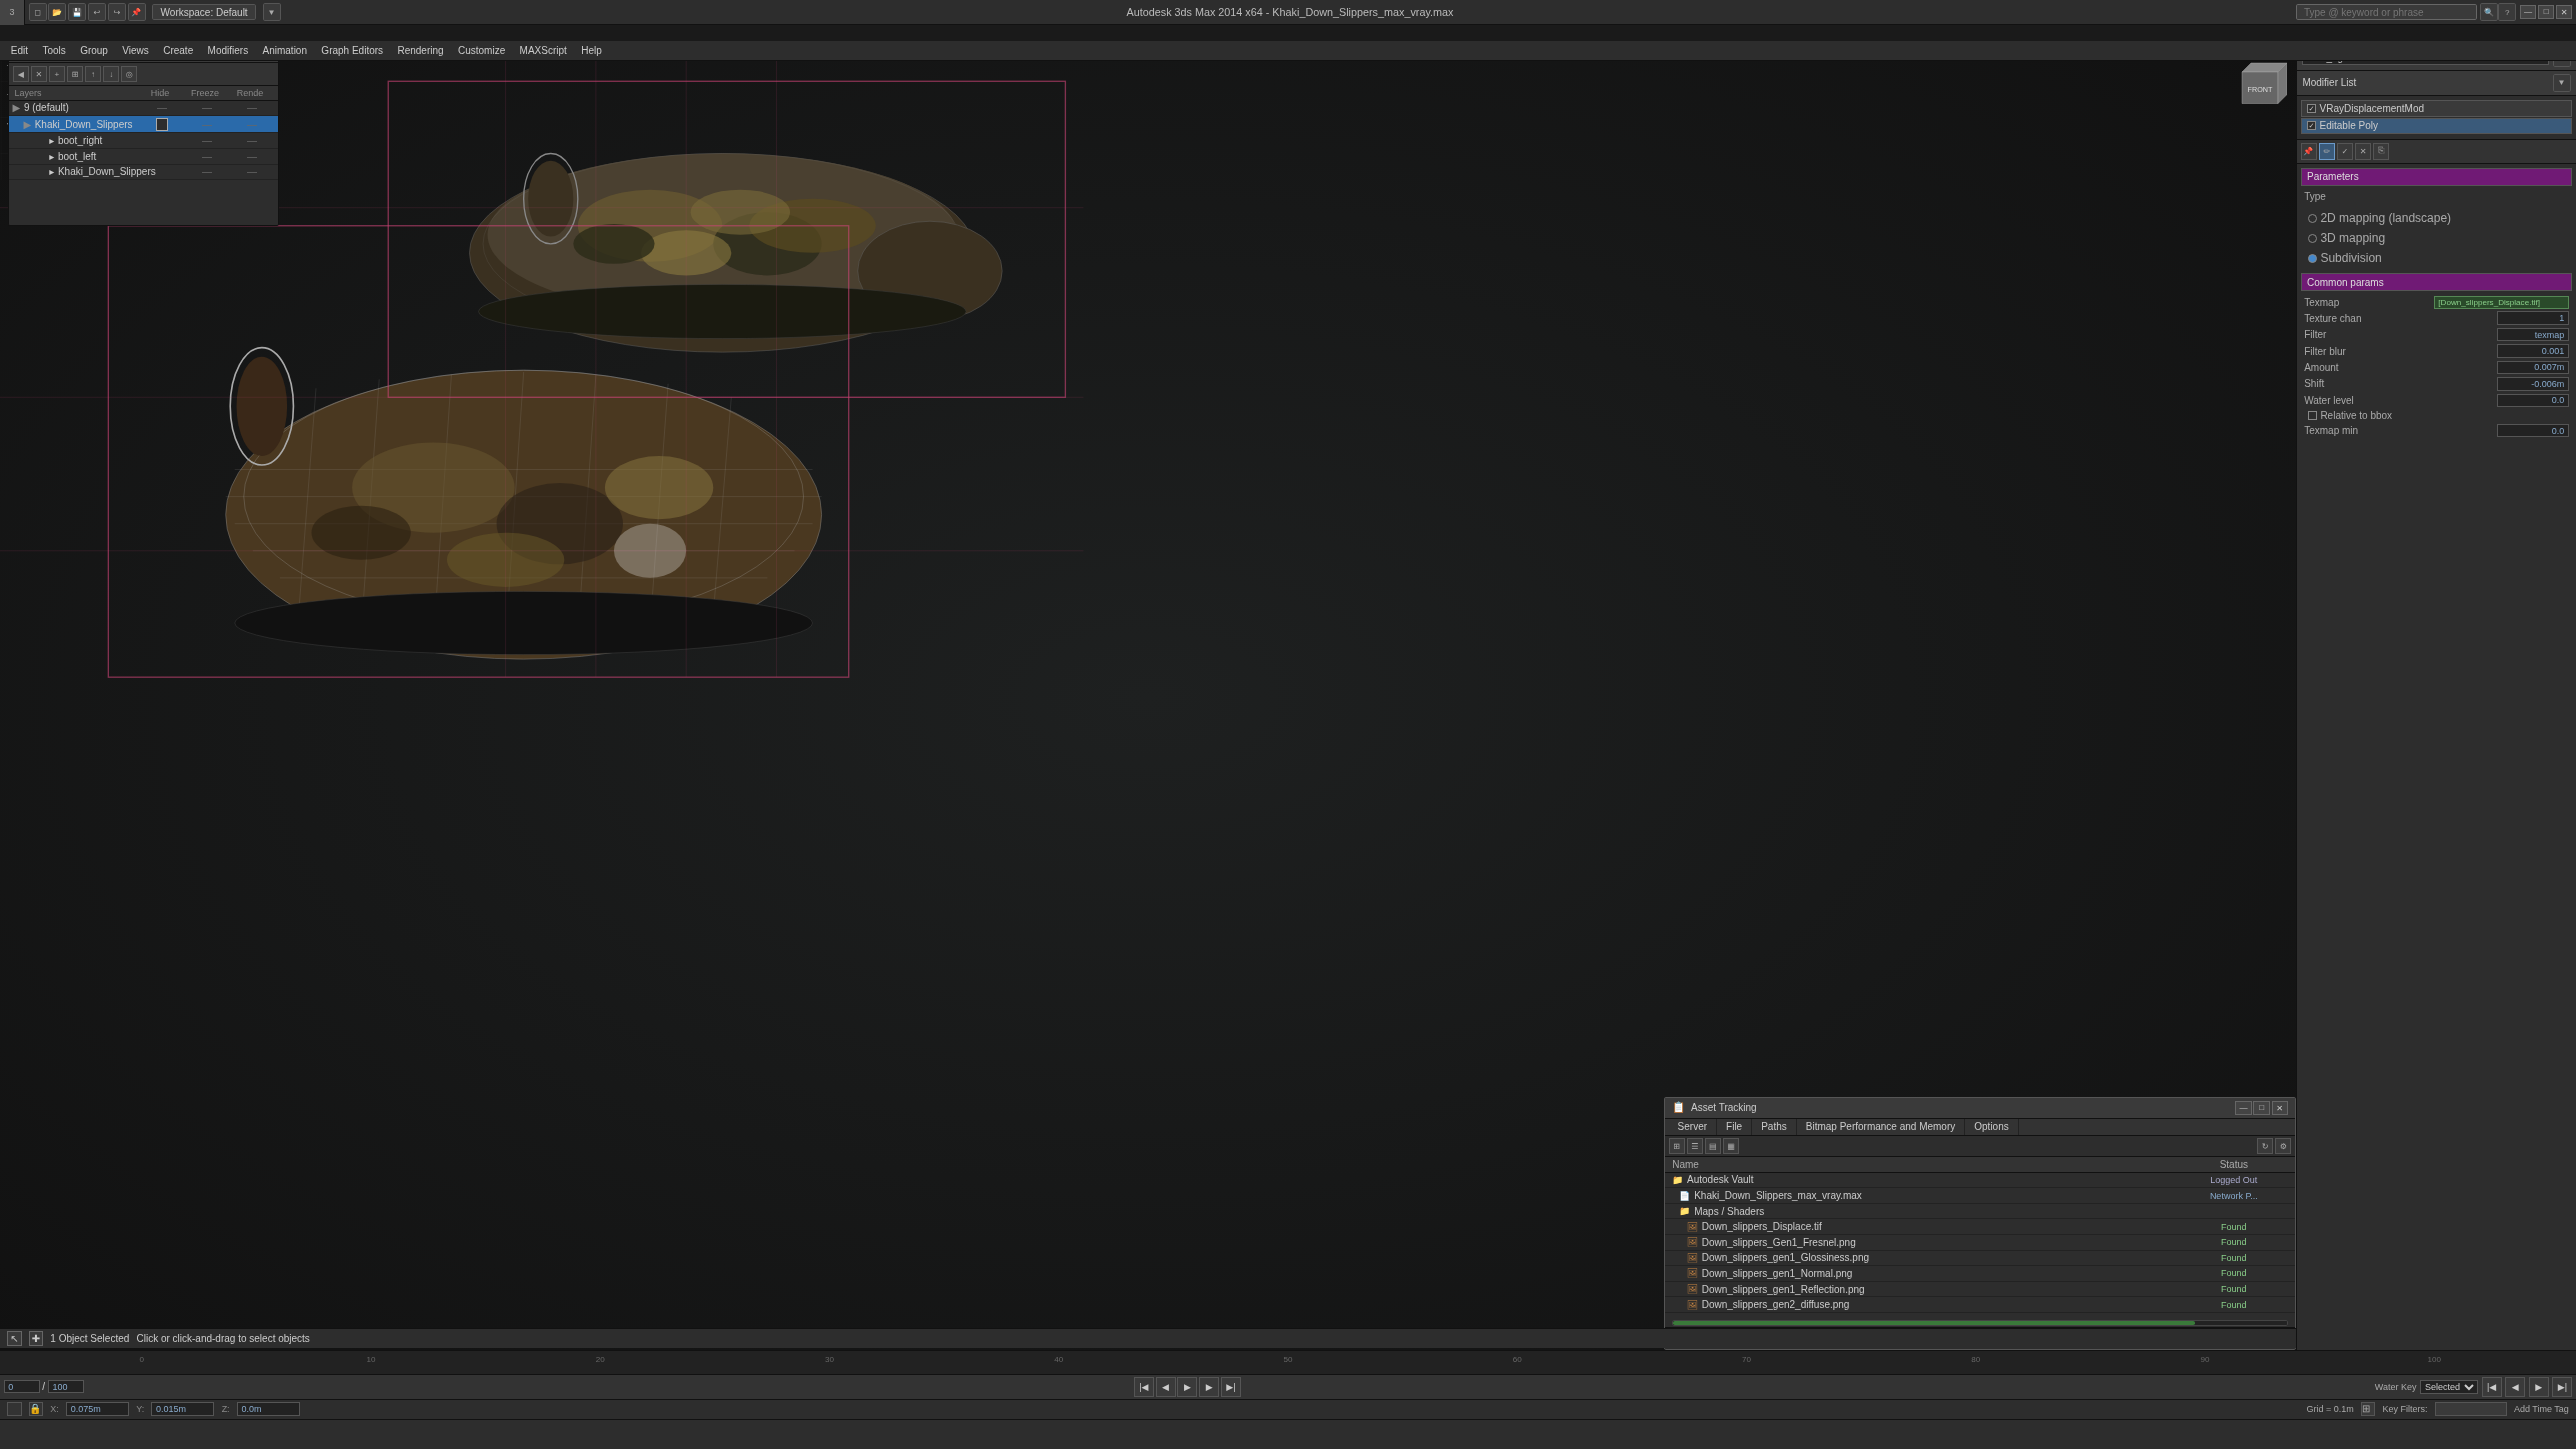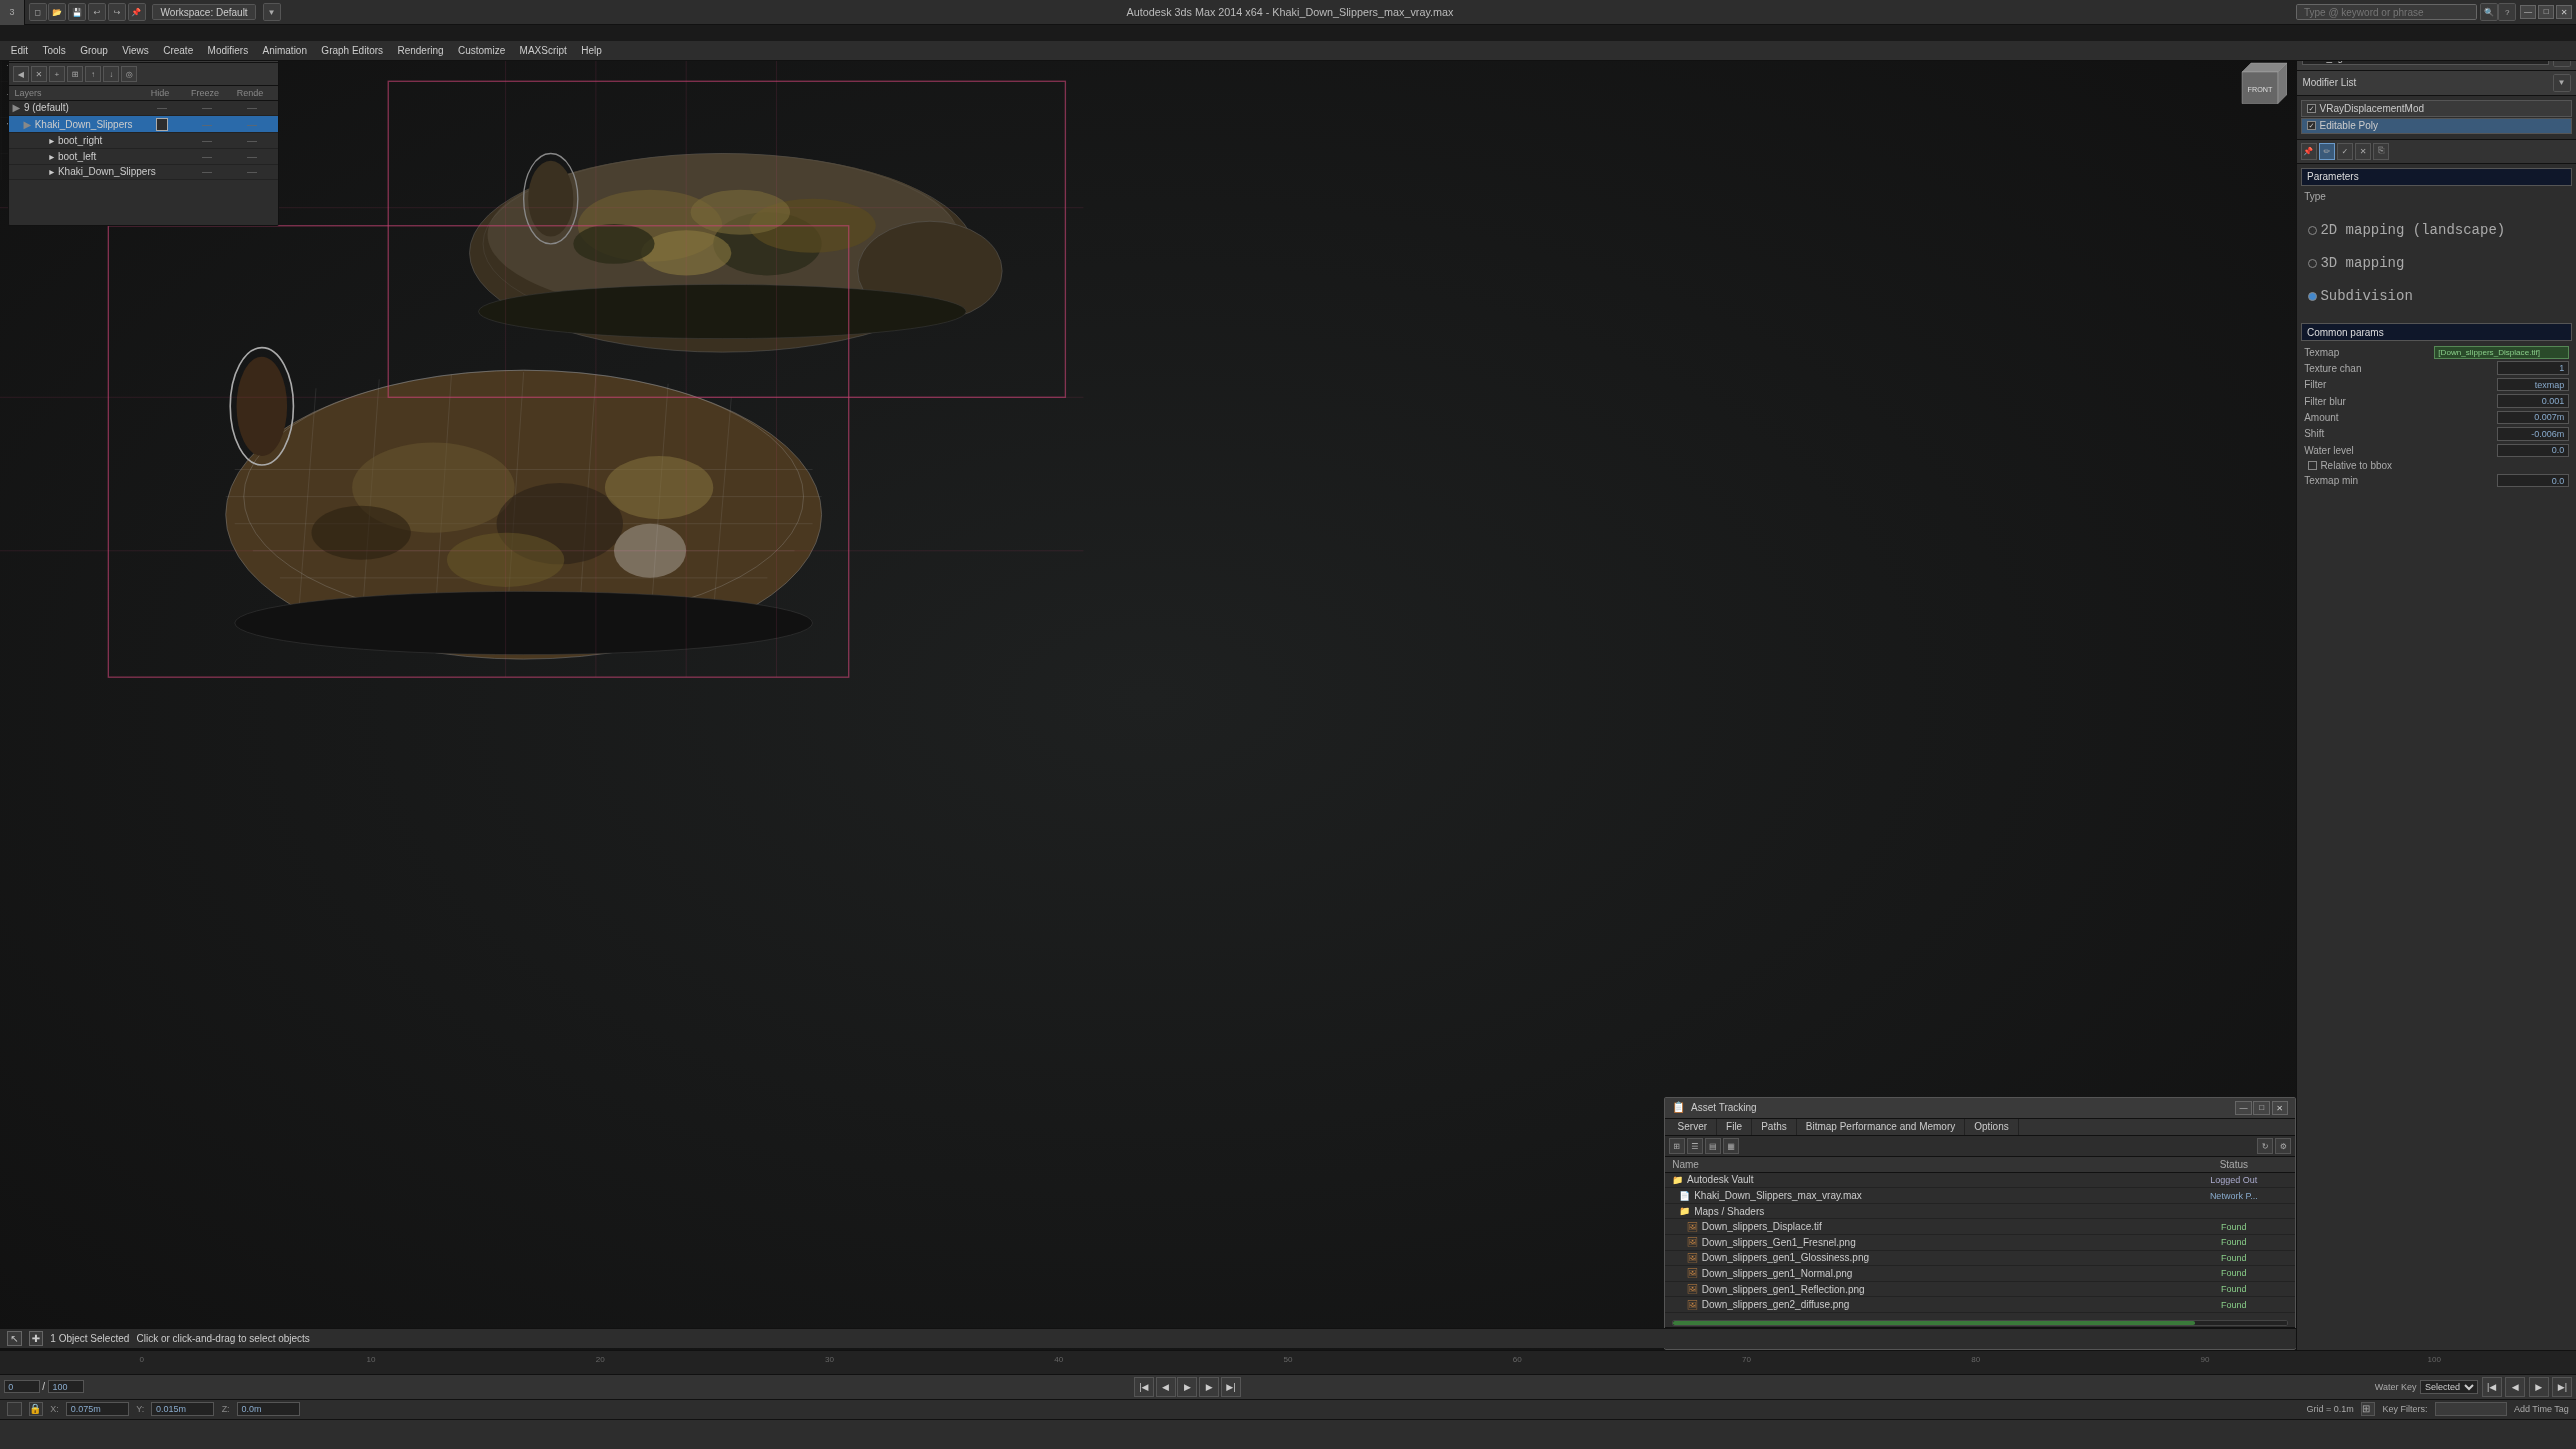--- a/index.html
+++ b/index.html
@@ -204,21 +204,21 @@
       background: #2d2d2d;
       display: flex; align-items: center; justify-content: center;
       font-size: 7.2px;
     }
 
     
     #params-section {
       padding: 3.6px;
     }
     .section-header {
-      background: #0f172a;
+      background: #701a75;
       padding: 2.7px 5.4px;
       font-size: 10px;
       color: #ddd;
       border: 0.9px solid #555;
       margin-bottom: 3.6px;
       cursor: pointer;
     }
     .param-row {
       display: flex;
       align-items: center;
@@ -239,24 +239,23 @@
       width: 72px;
       text-align: right;
     }
     .param-radio-group {
       padding: 1.8px 7.2px;
     }
     .param-radio {
       display: flex;
       align-items: center;
       gap: 3.6px;
-      margin: 17px 0;
-      font-size: 14px;
+      margin: 6px 0;
+      font-size: 12px;
       color: #aaa;
-      font-family: Liberation Mono, monospace;
     }
     .radio-dot {
       width: 9px; height: 9px;
       border-radius: 50%;
       border: 0.9px solid #888;
       background: #2d2d2d;
     }
     .radio-dot.active { background: #4488cc; }
     .param-texmap {
       background: #2a4a2a;

